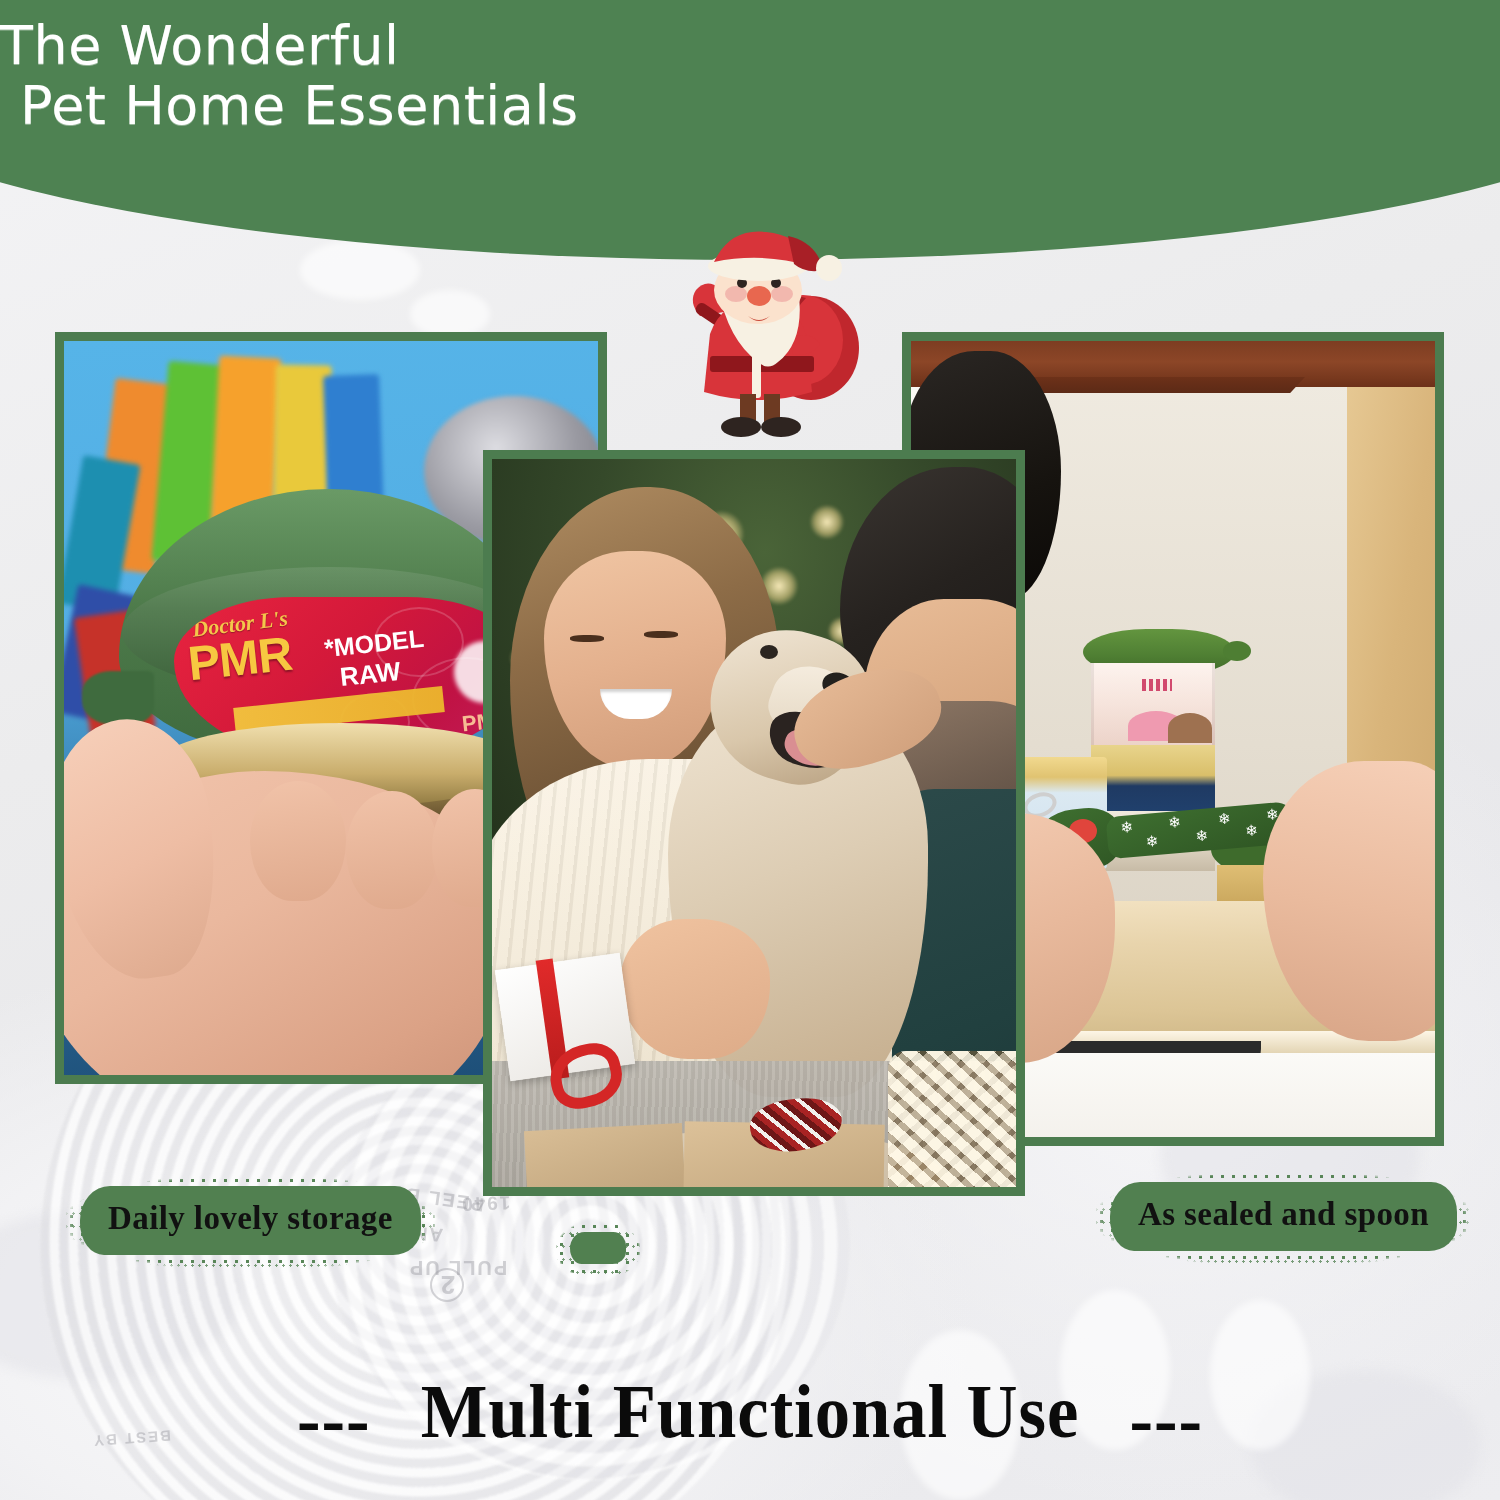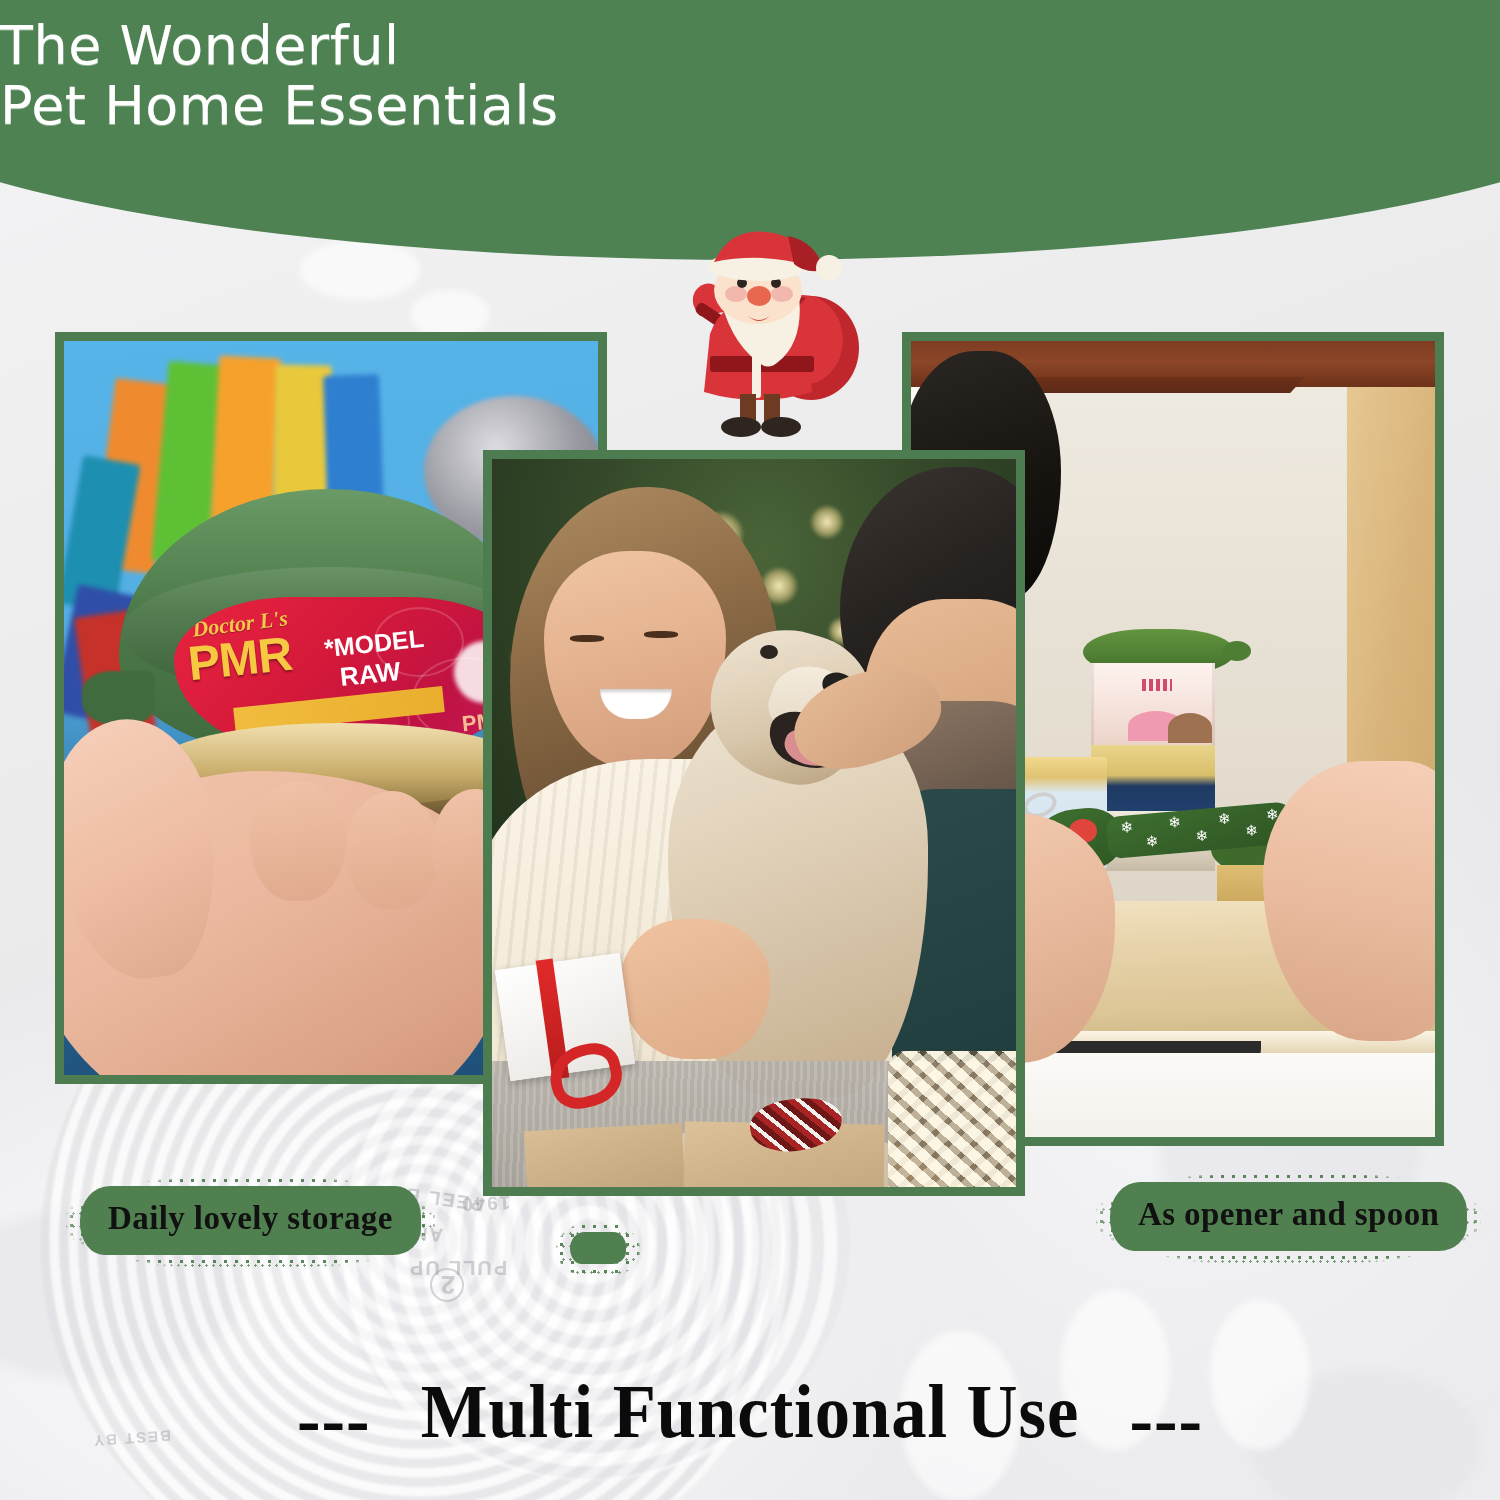--- a/index.html
+++ b/index.html
@@ -96,21 +96,21 @@
     text-align: left;
     color: #ffffff;
     font-family: "DejaVu Sans", sans-serif;
     font-size: 54px;
     line-height: 1.03;
     font-weight: 400;
     letter-spacing: 0.5px;
     z-index: 6;
     text-shadow: 0 1px 0 rgba(255,255,255,.4);
   }
-  .title .l2 { display: block; margin-top: 4px; }
+  .title .l2 { display: block; margin-top: 4px; padding-left: 20px; }
 
   
   .santa { position: absolute; left: 648px; top: 228px; width: 220px; height: 215px; z-index: 7; }
 
   
   .frame {
     position: absolute;
     border: 9px solid #4c7c4f;
     background: #ddd;
     overflow: hidden;
@@ -752,21 +752,21 @@
     <span class="stroke"></span>
     <span>Daily lovely storage</span>
   </div>
   <div class="cap cap-center">
     <span class="speck"></span>
     <span class="stroke"></span>
   </div>
   <div class="cap cap-right">
     <span class="speck"></span>
     <span class="stroke"></span>
-    <span>As opener and spoon</span>
+    <span>As sealed and spoon</span>
   </div>
 
   <div class="footer">
     <span class="dash">---</span>
     <span class="mid">Multi Functional Use</span>
     <span class="dash">---</span>
   </div>
 
 </div>
 

